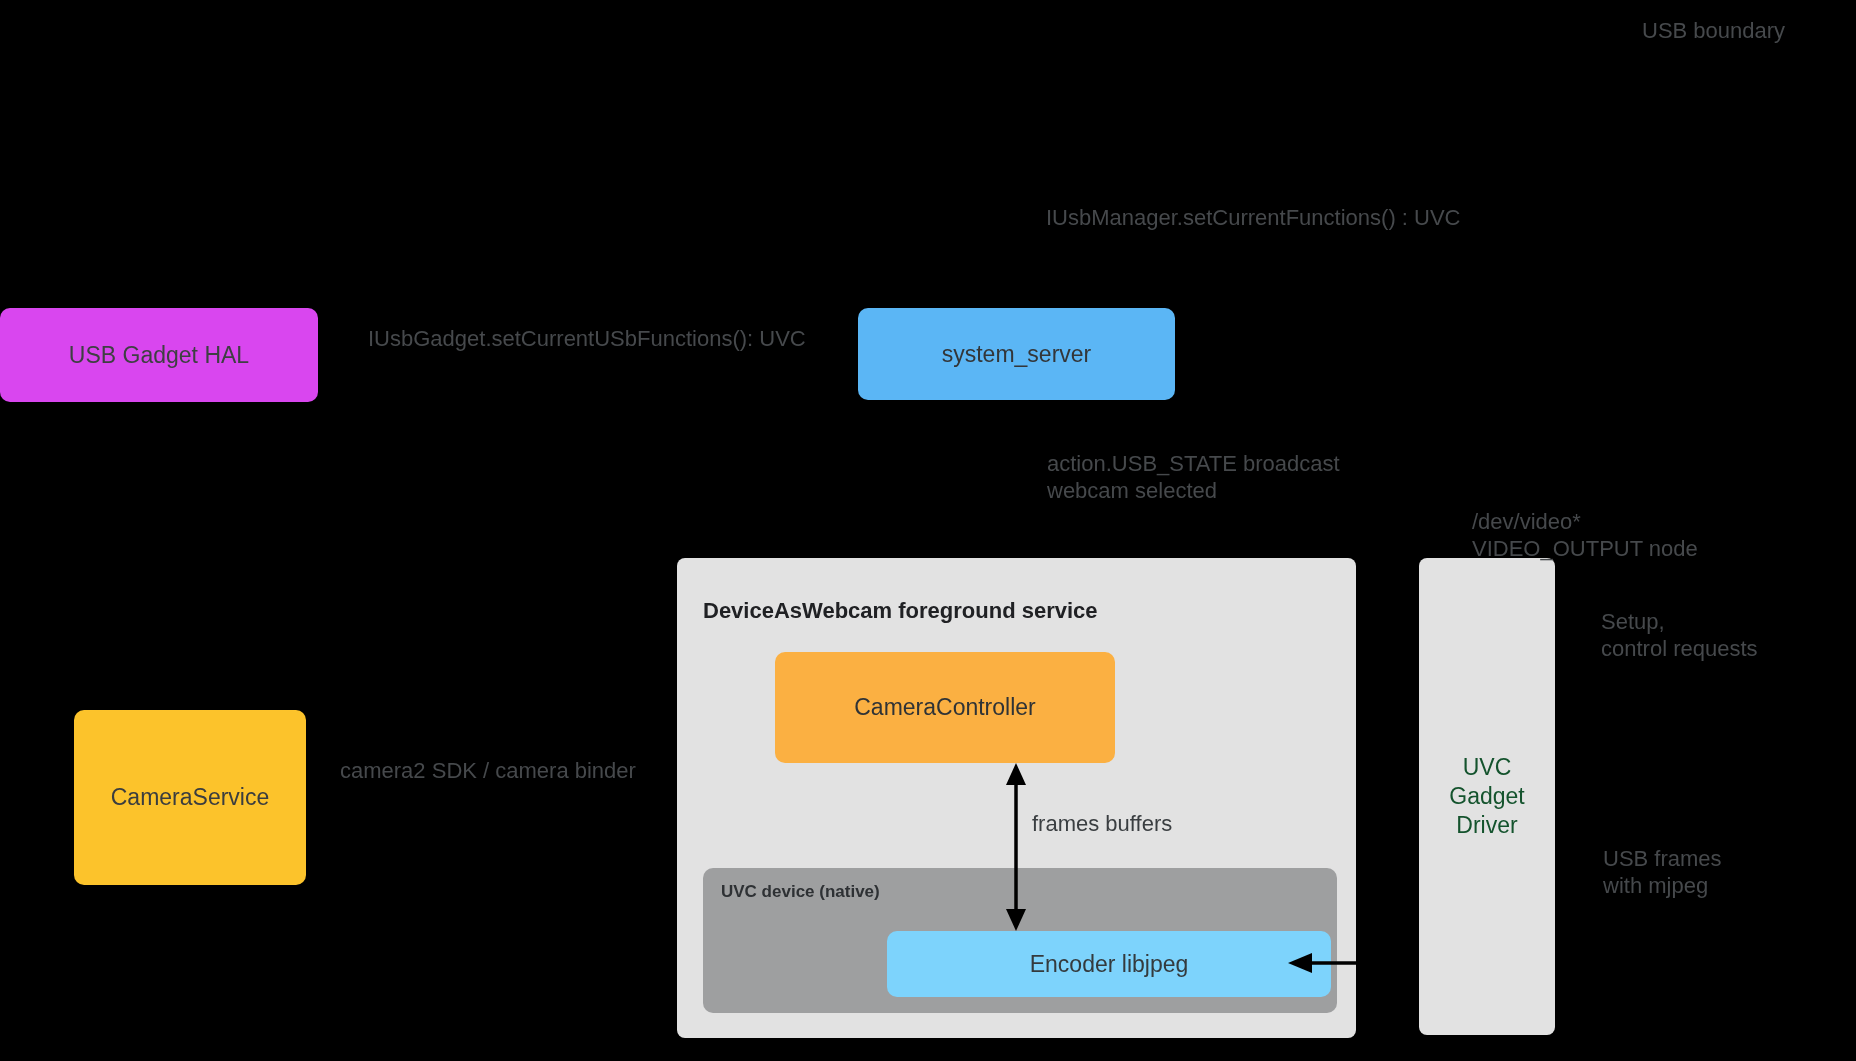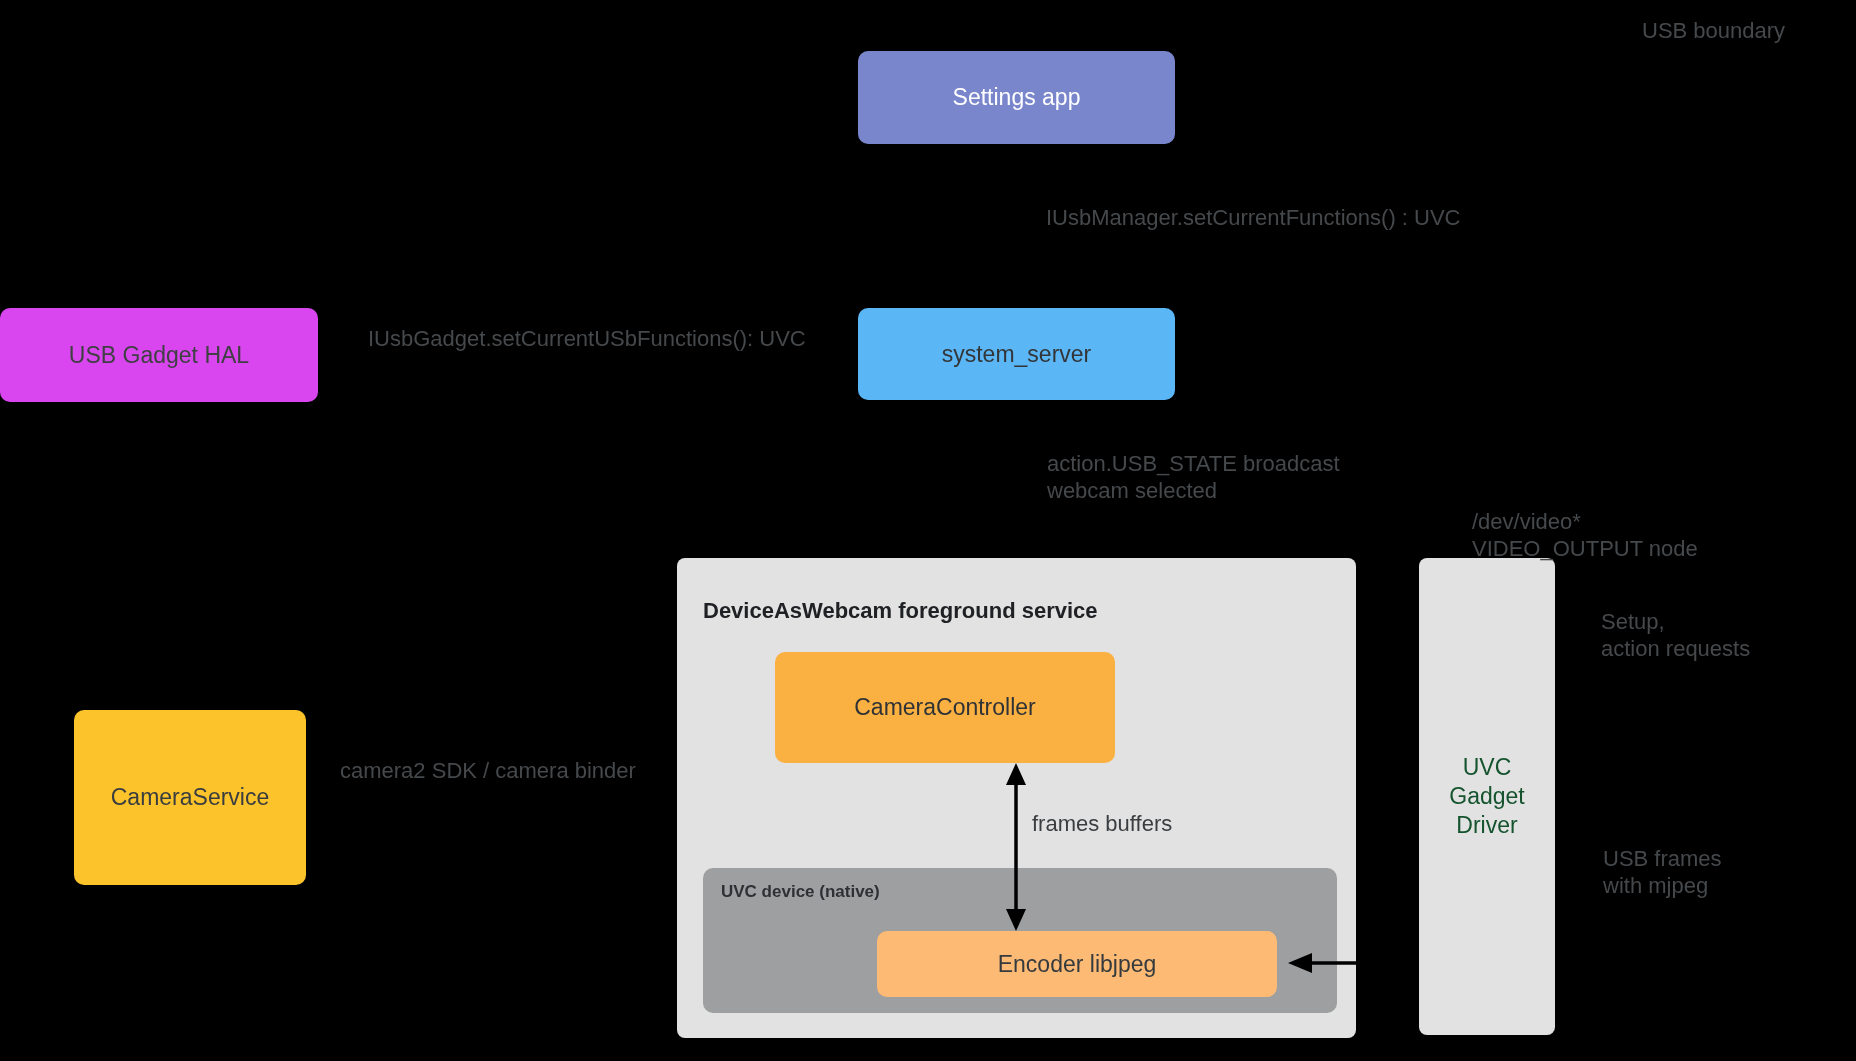--- a/index.html
+++ b/index.html
@@ -32,44 +32,41 @@
     white-space:nowrap;
   }
   
   #settings-app      {left:858px;top:51px;width:317px;height:93px;background:#7986cb;color:#ffffff;}
   #system-server     {left:858px;top:308px;width:317px;height:92px;background:#5bb6f5;color:#333639;}
   #usb-gadget-hal    {left:0px;top:308px;width:318px;height:94px;background:#d946ef;color:#3e4042;}
   #camera-service    {left:74px;top:710px;width:232px;height:175px;background:#fcc32b;color:#3a3d3f;}
   #dwc-container     {left:677px;top:558px;width:679px;height:480px;background:#e2e2e2;border-radius:8px;}
   #camera-controller {left:98px;top:94px;width:340px;height:111px;background:#fbb042;color:#2f3336;text-align:center;}
   #uvc-native        {left:26px;top:310px;width:634px;height:145px;background:#9e9fa0;border-radius:10px;}
-  #encoder           {left:174px;top:63px;width:400px;height:66px;background:#fdba74;color:#343a3d;}
+  #encoder           {left:184px;top:63px;width:444px;height:66px;background:#7dd3fc;color:#343a3d;}
   #uvc-driver        {left:1419px;top:558px;width:136px;height:477px;background:#e2e2e2;color:#14532d;border-radius:8px;line-height:29px;white-space:pre-line;}
   #dwc-title         {left:26px;top:40px;}
   #uvc-native-title  {left:18px;top:14px;font-size:17px;color:#2e3134;}
   
   #lbl-usb-boundary  {left:1642px;top:17px;}
   #lbl-iusbmanager   {left:1046px;top:204px;}
   #lbl-iusbgadget    {left:368px;top:325px;}
   #lbl-usb-state     {left:1047px;top:450px;}
   #lbl-dev-video     {left:1472px;top:508px;}
   #lbl-setup         {left:1601px;top:608px;}
   #lbl-usb-frames    {left:1603px;top:845px;}
   #lbl-camera2       {left:340px;top:757px;}
   #lbl-camera-buffers{left:1032px;top:810px;color:#3a3e41;}
   #arrow-layer{position:absolute;left:0;top:0;width:1856px;height:1061px;pointer-events:none;}
 </style>
 </head>
 <body>
 
 <div id="canvas">
 
-  <div class="node" id="settings-app">
-    <span>Settings app</span>
-  </div>
 
   <div class="node" id="system-server">
     <span>system_server</span>
   </div>
 
   <div class="node" id="usb-gadget-hal">
     <span>USB Gadget HAL</span>
   </div>
 
   <div class="node" id="camera-service">
@@ -99,21 +96,21 @@
   </div>
 
   <div class="annotation" id="lbl-usb-boundary">USB boundary</div>
   <div class="annotation" id="lbl-iusbmanager">IUsbManager.setCurrentFunctions() : UVC</div>
   <div class="annotation" id="lbl-iusbgadget">IUsbGadget.setCurrentUSbFunctions(): UVC</div>
   <div class="annotation" id="lbl-usb-state">action.USB_STATE broadcast
 webcam selected</div>
   <div class="annotation" id="lbl-dev-video">/dev/video*
 VIDEO_OUTPUT node</div>
   <div class="annotation" id="lbl-setup">Setup,
-action requests</div>
+control requests</div>
   <div class="annotation" id="lbl-usb-frames">USB frames
 with mjpeg</div>
   <div class="annotation" id="lbl-camera2">camera2 SDK / camera binder</div>
   <div class="annotation" id="lbl-camera-buffers">frames buffers</div>
 
   <svg id="arrow-layer" viewBox="0 0 1856 1061">
 
     <g>
       <line x1="1017" y1="144" x2="1017" y2="288" stroke="#000" stroke-width="3"></line>
       <polygon points="1009,286 1025,286 1017,308" fill="#000"></polygon>

